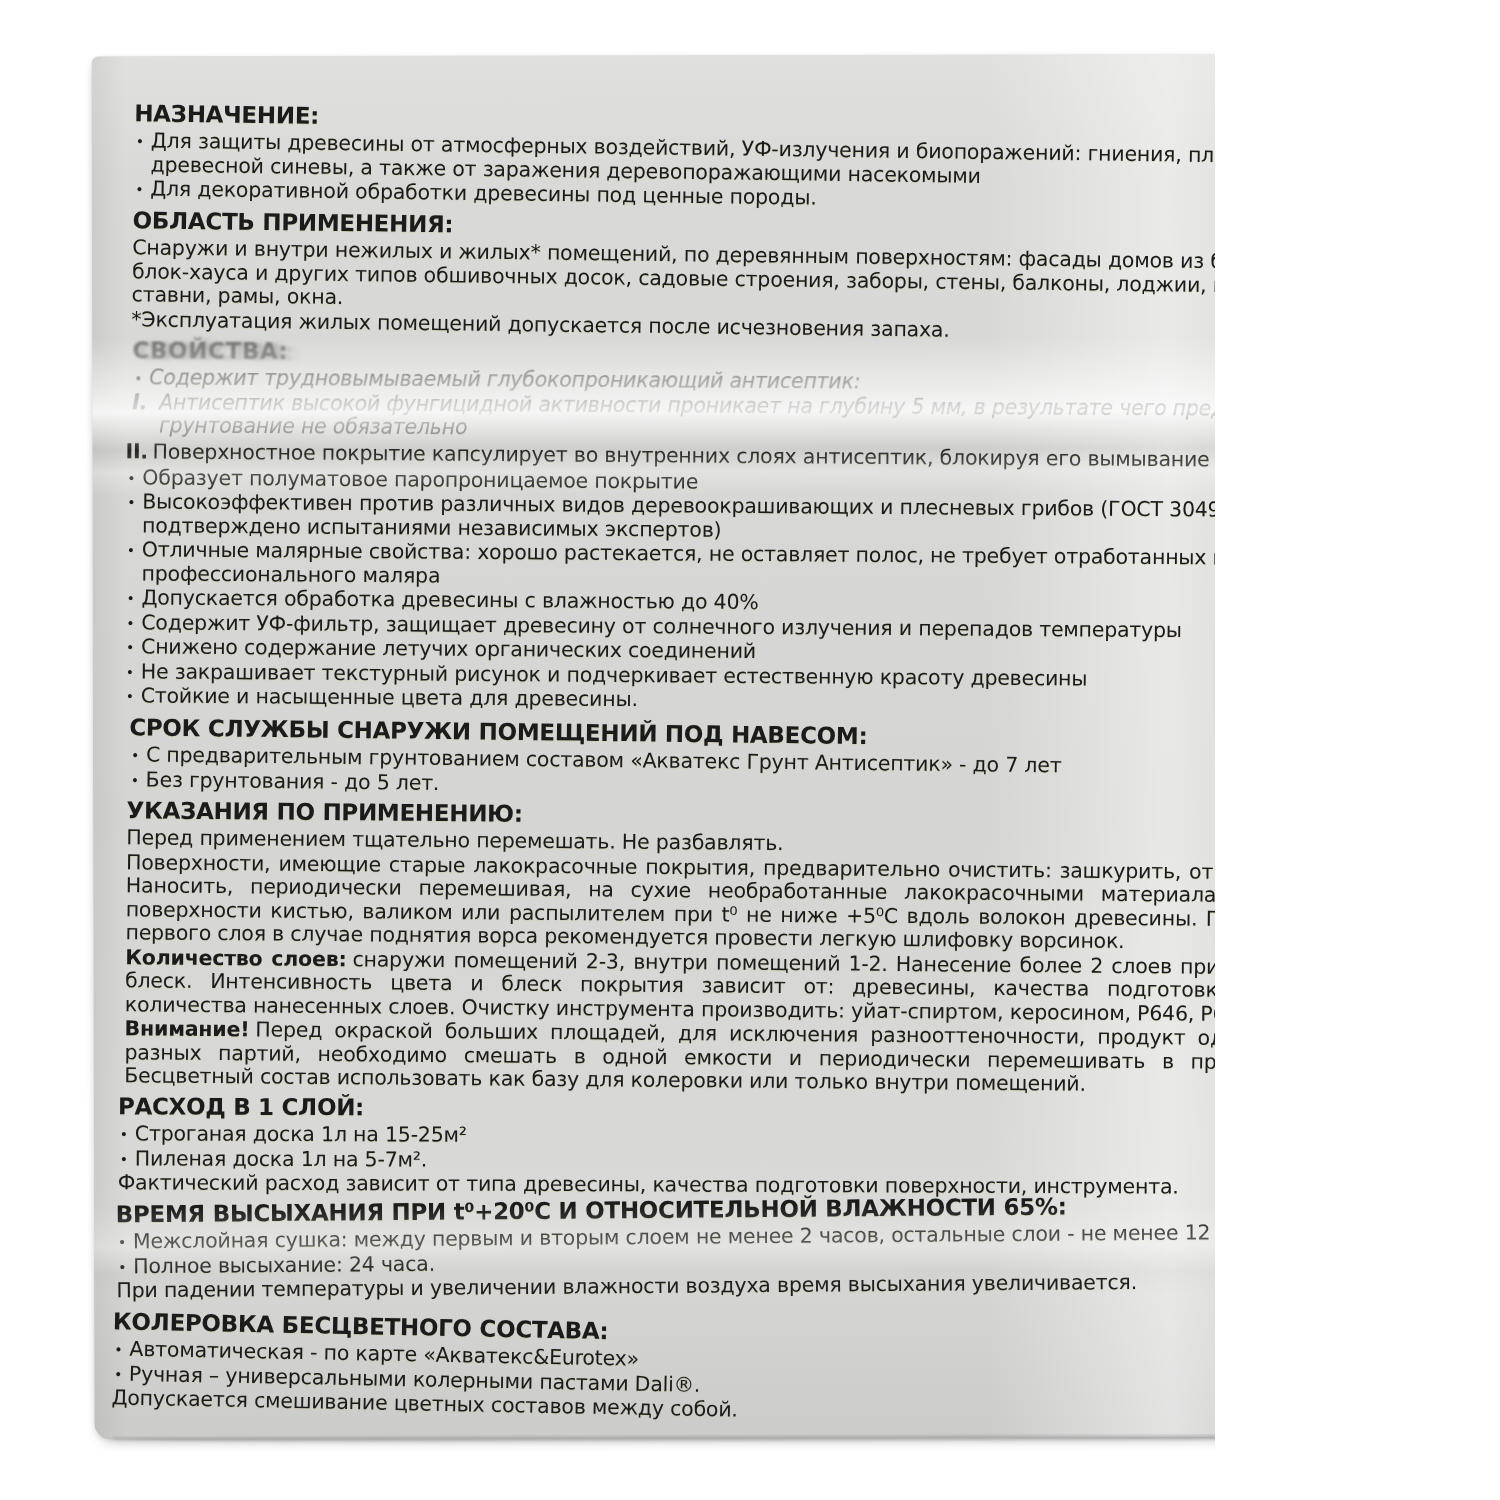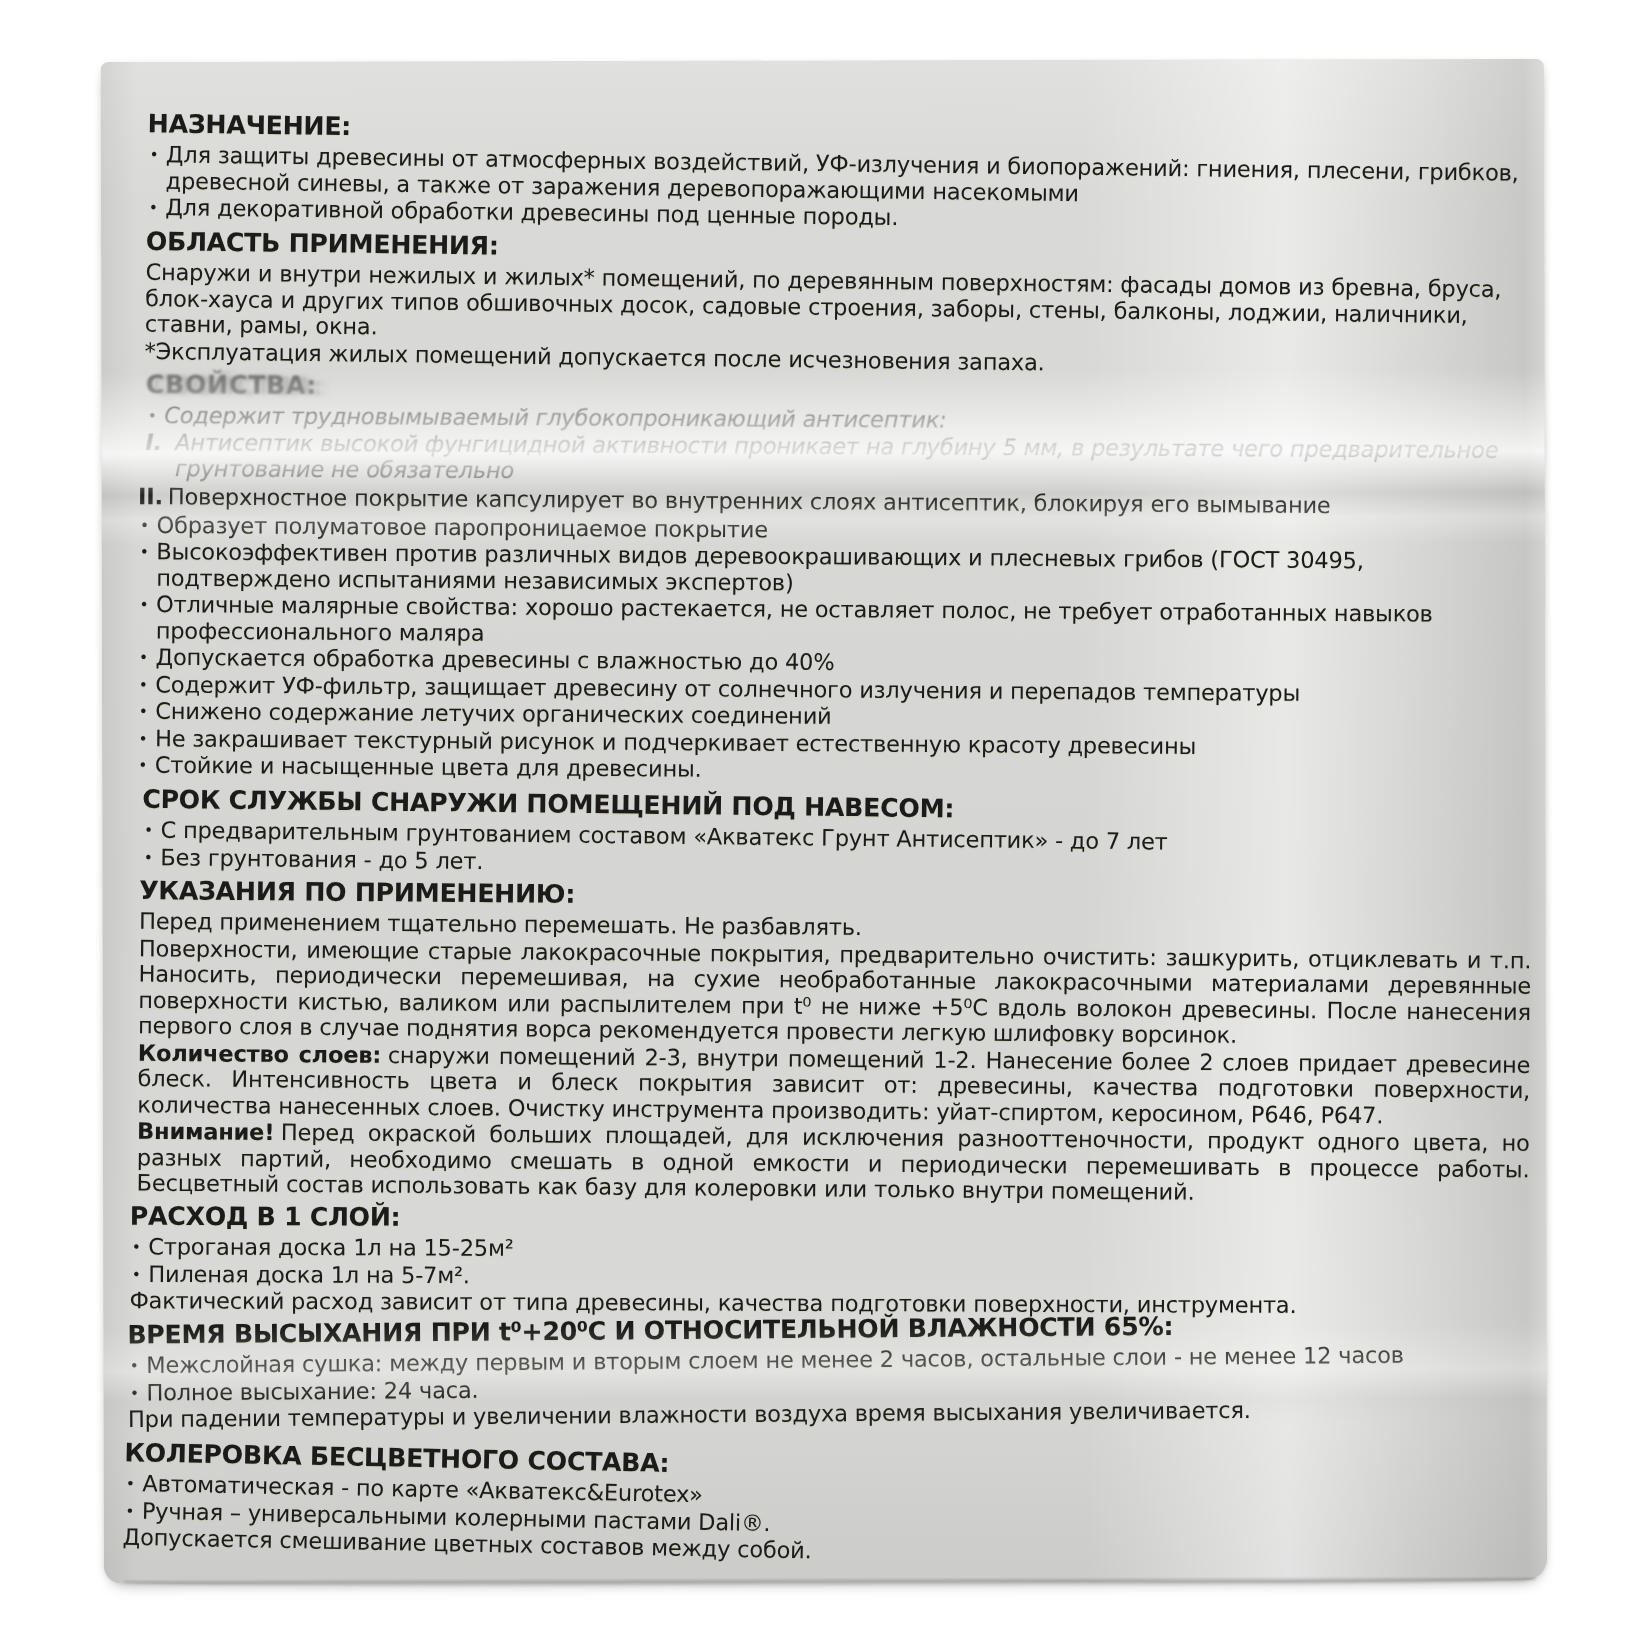--- a/index.html
+++ b/index.html
@@ -2,21 +2,21 @@
 <html lang="ru" style="--background: #ffffff; --label: #d6d6d4; --text: #1b1b1b;"><head>
 <meta charset="utf-8">
 <style>
   html,body{margin:0;padding:0;}
   body{
     font-family:"DejaVu Sans","Liberation Sans",sans-serif;
     background:#fff;
   }
   .stage{
     position:relative;
-    width:1500px;height:1500px;
+    width:1215px;height:1500px;
     background:var(--background,#ffffff);
     overflow:hidden;
   }
   
   .label-sheet{
     position:absolute;
     left:93px;top:55px;
     width:1312px;height:1383px;
     box-sizing:border-box;
     padding:42px 14px 24px 40px;

